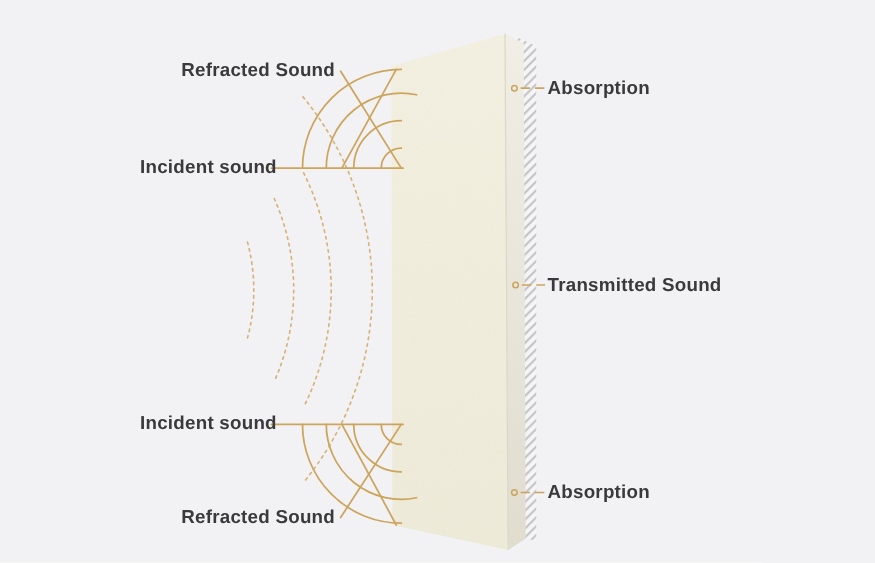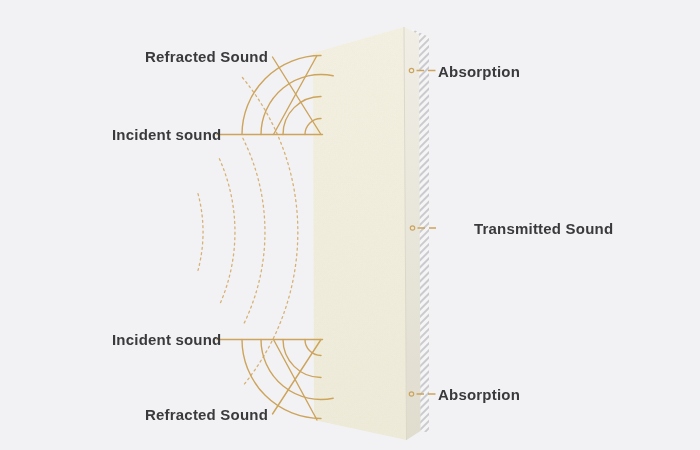--- a/index.html
+++ b/index.html
@@ -113,16 +113,16 @@
   <div class="lbl right-align" style="right:432px;top:56px;">Refracted Sound</div>
 
   <div class="lbl" style="left:112px;top:134px;">Incident sound</div>
 
   <div class="lbl" style="left:112px;top:339px;">Incident sound</div>
 
   <div class="lbl right-align" style="right:432px;top:414px;">Refracted Sound</div>
 
   <div class="lbl" style="left:438px;top:71px;">Absorption</div>
 
-  <div class="lbl" style="left:438px;top:228px;margin-left:36px;">Transmitted Sound</div>
+  <div class="lbl" style="left:438px;top:228px;">Transmitted Sound</div>
 
   <div class="lbl" style="left:438px;top:394px;">Absorption</div>
 </div>
 
 </body></html>

